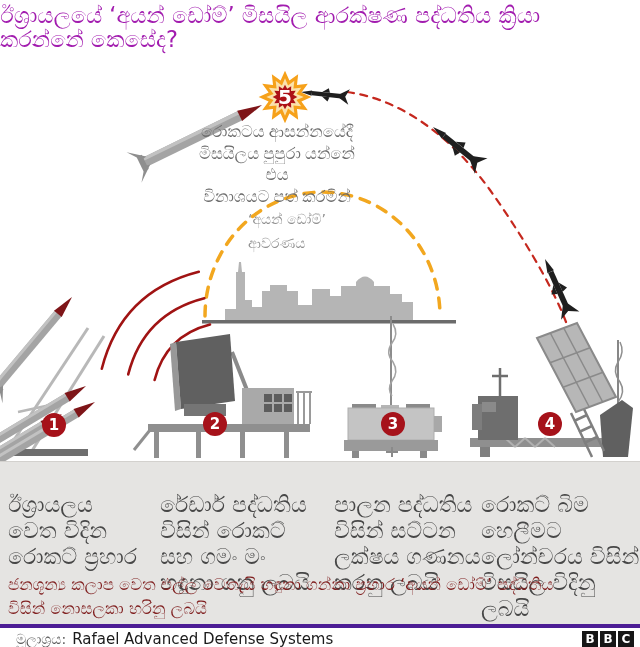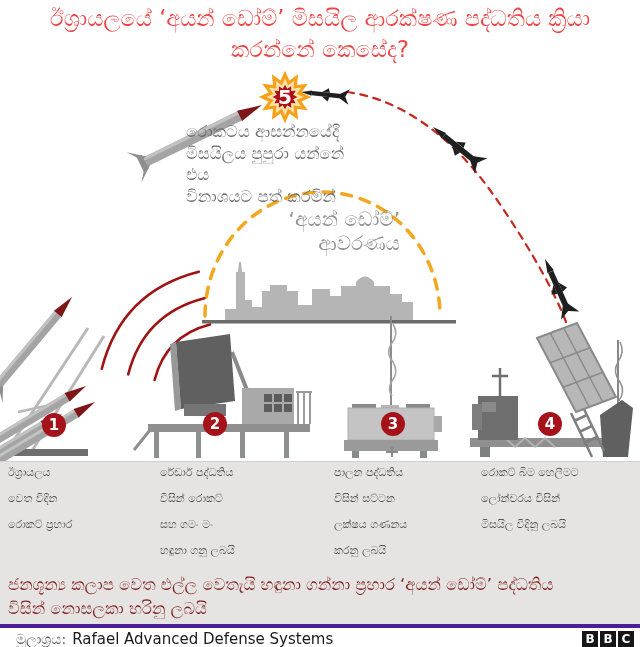--- a/index.html
+++ b/index.html
@@ -3,46 +3,46 @@
 <meta charset="utf-8">
 <style>
   html,body{margin:0;padding:0;}
   .stage{
     position:relative;width:640px;height:647px;background:#ffffff;overflow:hidden;
     font-family:"DejaVu Sans","Liberation Sans",sans-serif;
   }
   .stage svg{position:absolute;left:0;top:0;}
   .ml{white-space:pre-line;}
   .title{
-    position:absolute;top:3px;left:0;right:0;text-align:center;
-    font-size:22.5px;line-height:31px;color:#ef4444;font-weight:500;
+    position:absolute;top:3px;left:0;right:0;text-align:left;
+    font-size:22.5px;line-height:24px;color:#a21caf;font-weight:500;
   }
   .step5-text{
-    position:absolute;top:121px;left:186px;width:182px;text-align:left;
-    font-size:16.5px;line-height:21.5px;color:#6b6b6b;
+    position:absolute;top:121px;left:186px;width:182px;text-align:center;
+    font-size:16.5px;line-height:21.5px;color:#6b6b6b;font-family:Liberation Serif, serif;
   }
   .dome-label{
-    position:absolute;top:207px;left:248px;width:152px;text-align:right;
-    font-size:20px;line-height:24px;color:#8e8e8e;
+    position:absolute;top:207px;left:248px;width:152px;text-align:left;
+    font-size:14px;line-height:24px;color:#8e8e8e;
   }
   .badge{
     position:absolute;width:24px;height:24px;border-radius:50%;
     background:#a6121a;color:#fff;font-weight:bold;font-size:15px;
     display:flex;align-items:center;justify-content:center;
   }
   .badge-burst{
     position:absolute;left:267px;top:83px;width:36px;height:28px;
     color:#fff;font-weight:bold;font-size:20px;text-align:center;line-height:28px;
   }
   .panel{
     position:absolute;left:0;top:461px;width:640px;height:163px;
     background:#e5e4e2;border-top:1px solid #d3d1ce;box-sizing:border-box;
   }
   .caption{
-    position:absolute;top:460px;font-size:11px;line-height:26px;color:#474747;
+    position:absolute;top:492px;font-size:22px;line-height:26px;color:#474747;
   }
   .cap1{left:8px;}  .cap2{left:160px;}  .cap3{left:334px;}  .cap4{left:481px;}
   .note{
     position:absolute;top:573px;left:8px;right:8px;
     font-size:16.5px;line-height:23.5px;color:#7f1d1d;
   }
   .source-bar{
     position:absolute;left:0;top:624px;width:640px;height:23px;background:#ffffff;
     border-top:4px solid #4c1d95;box-sizing:border-box;
   }

